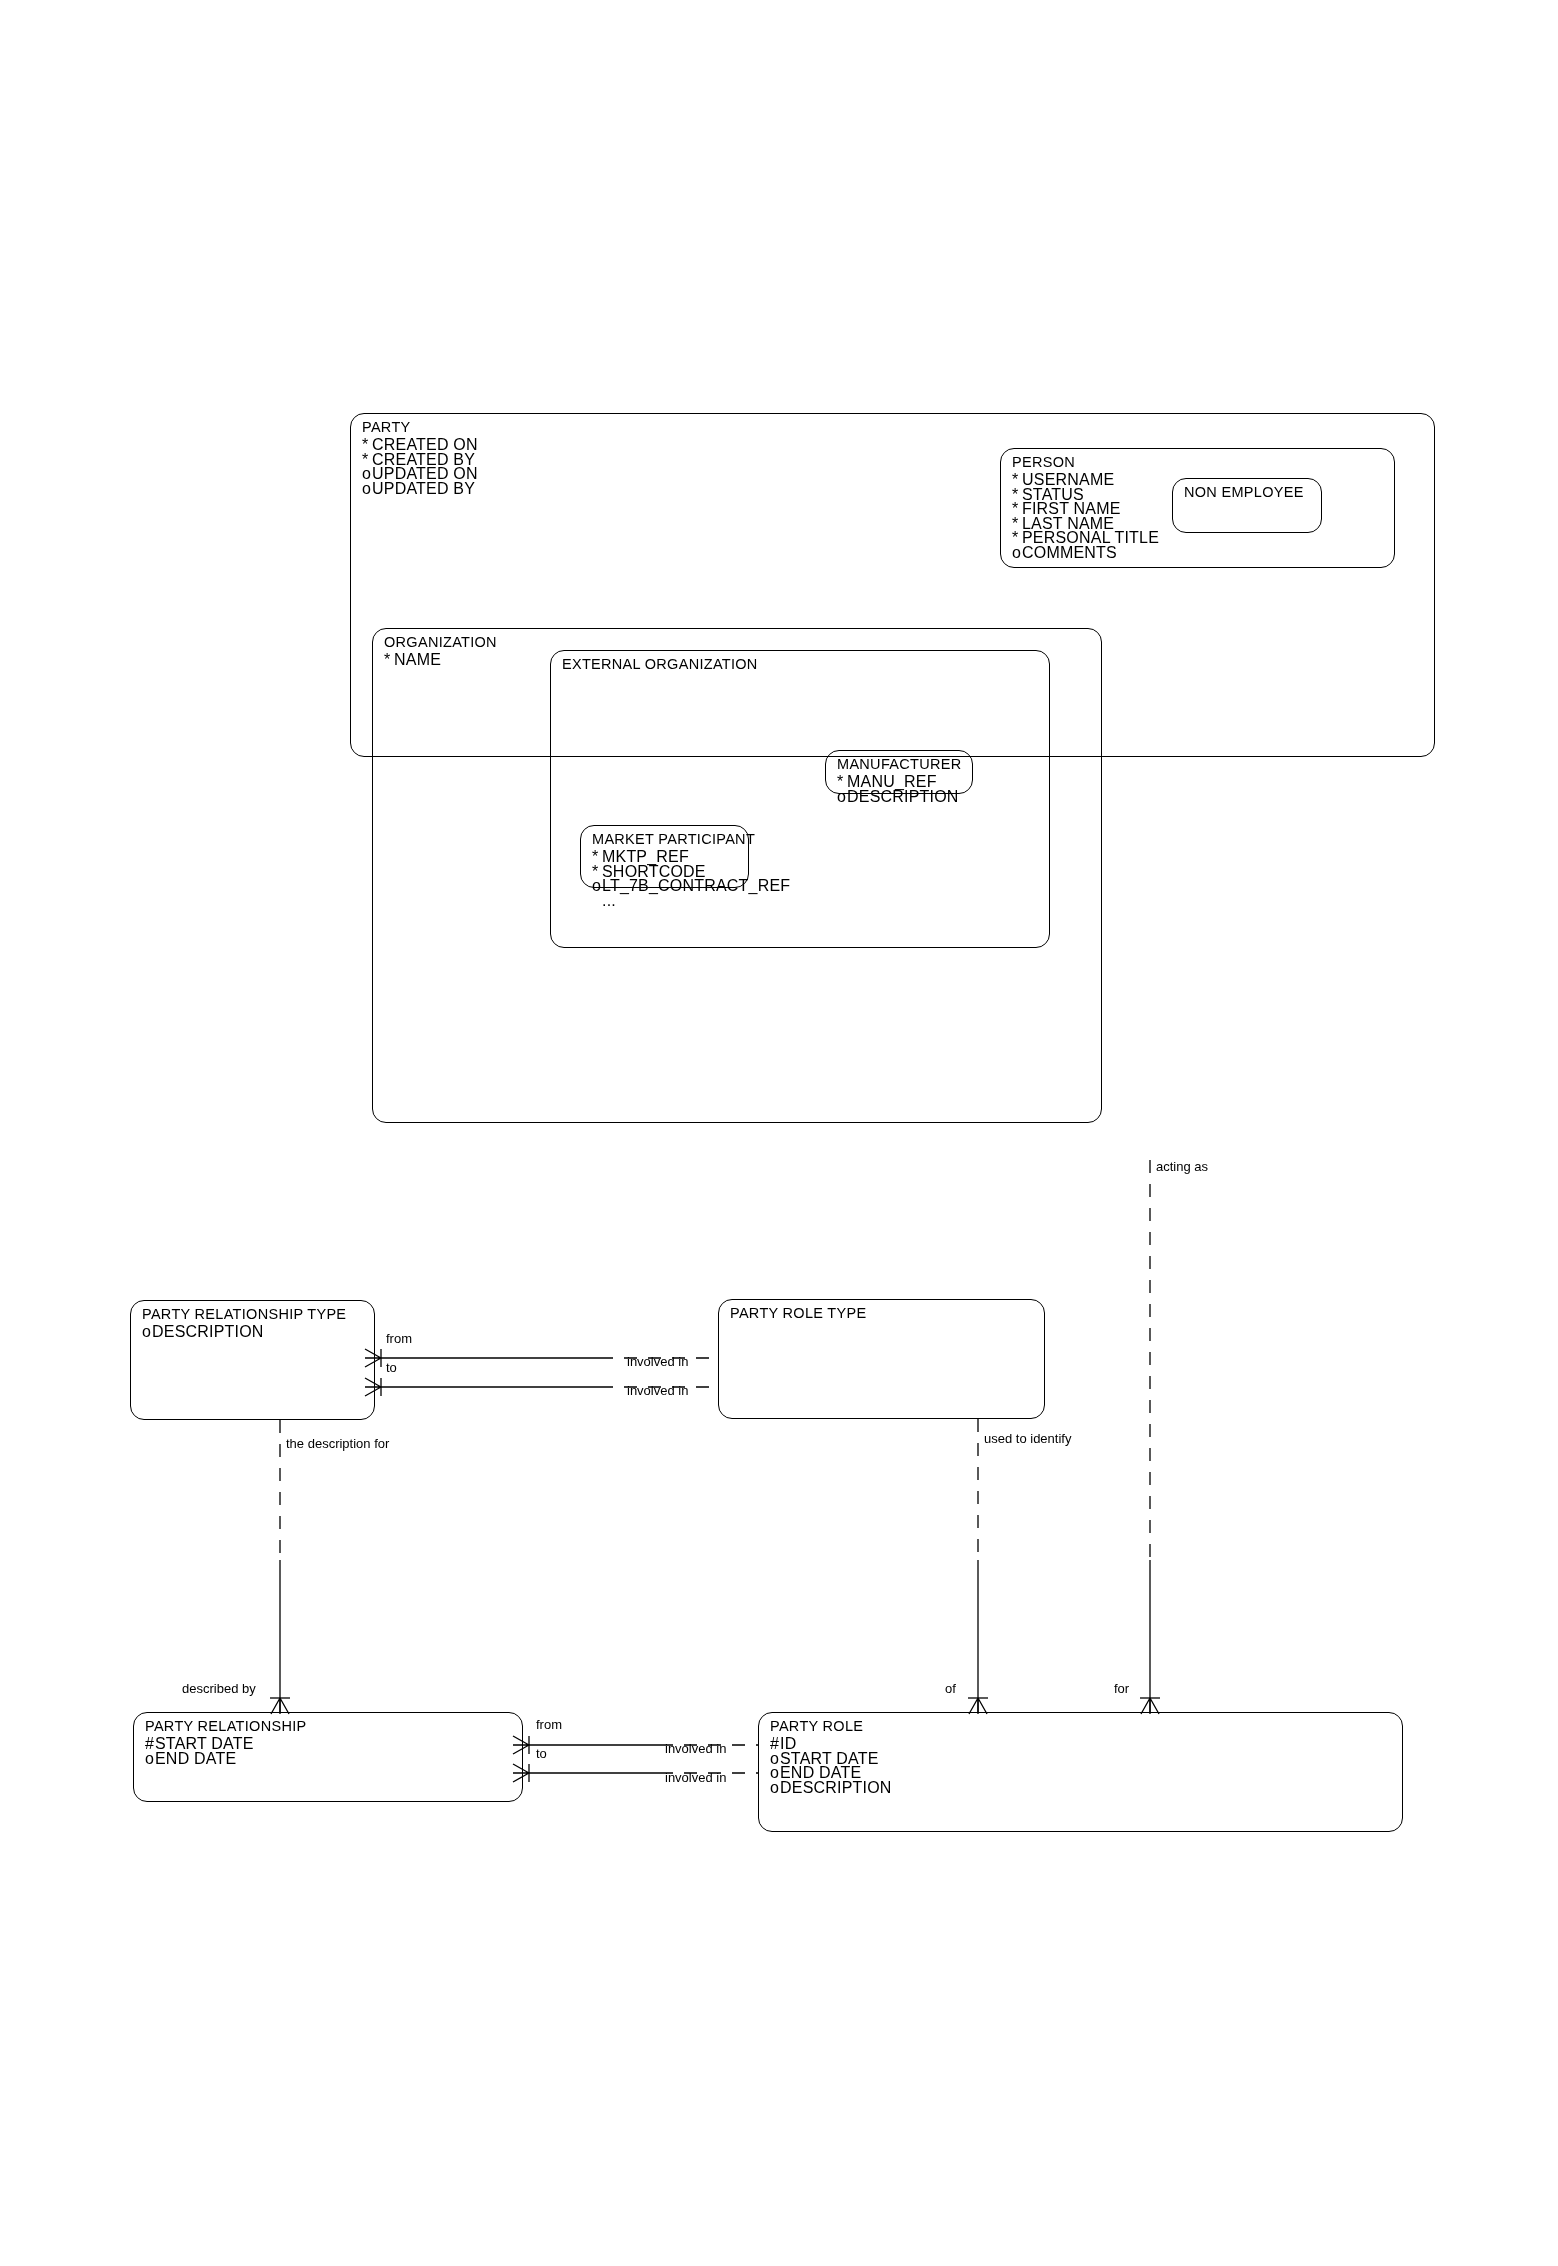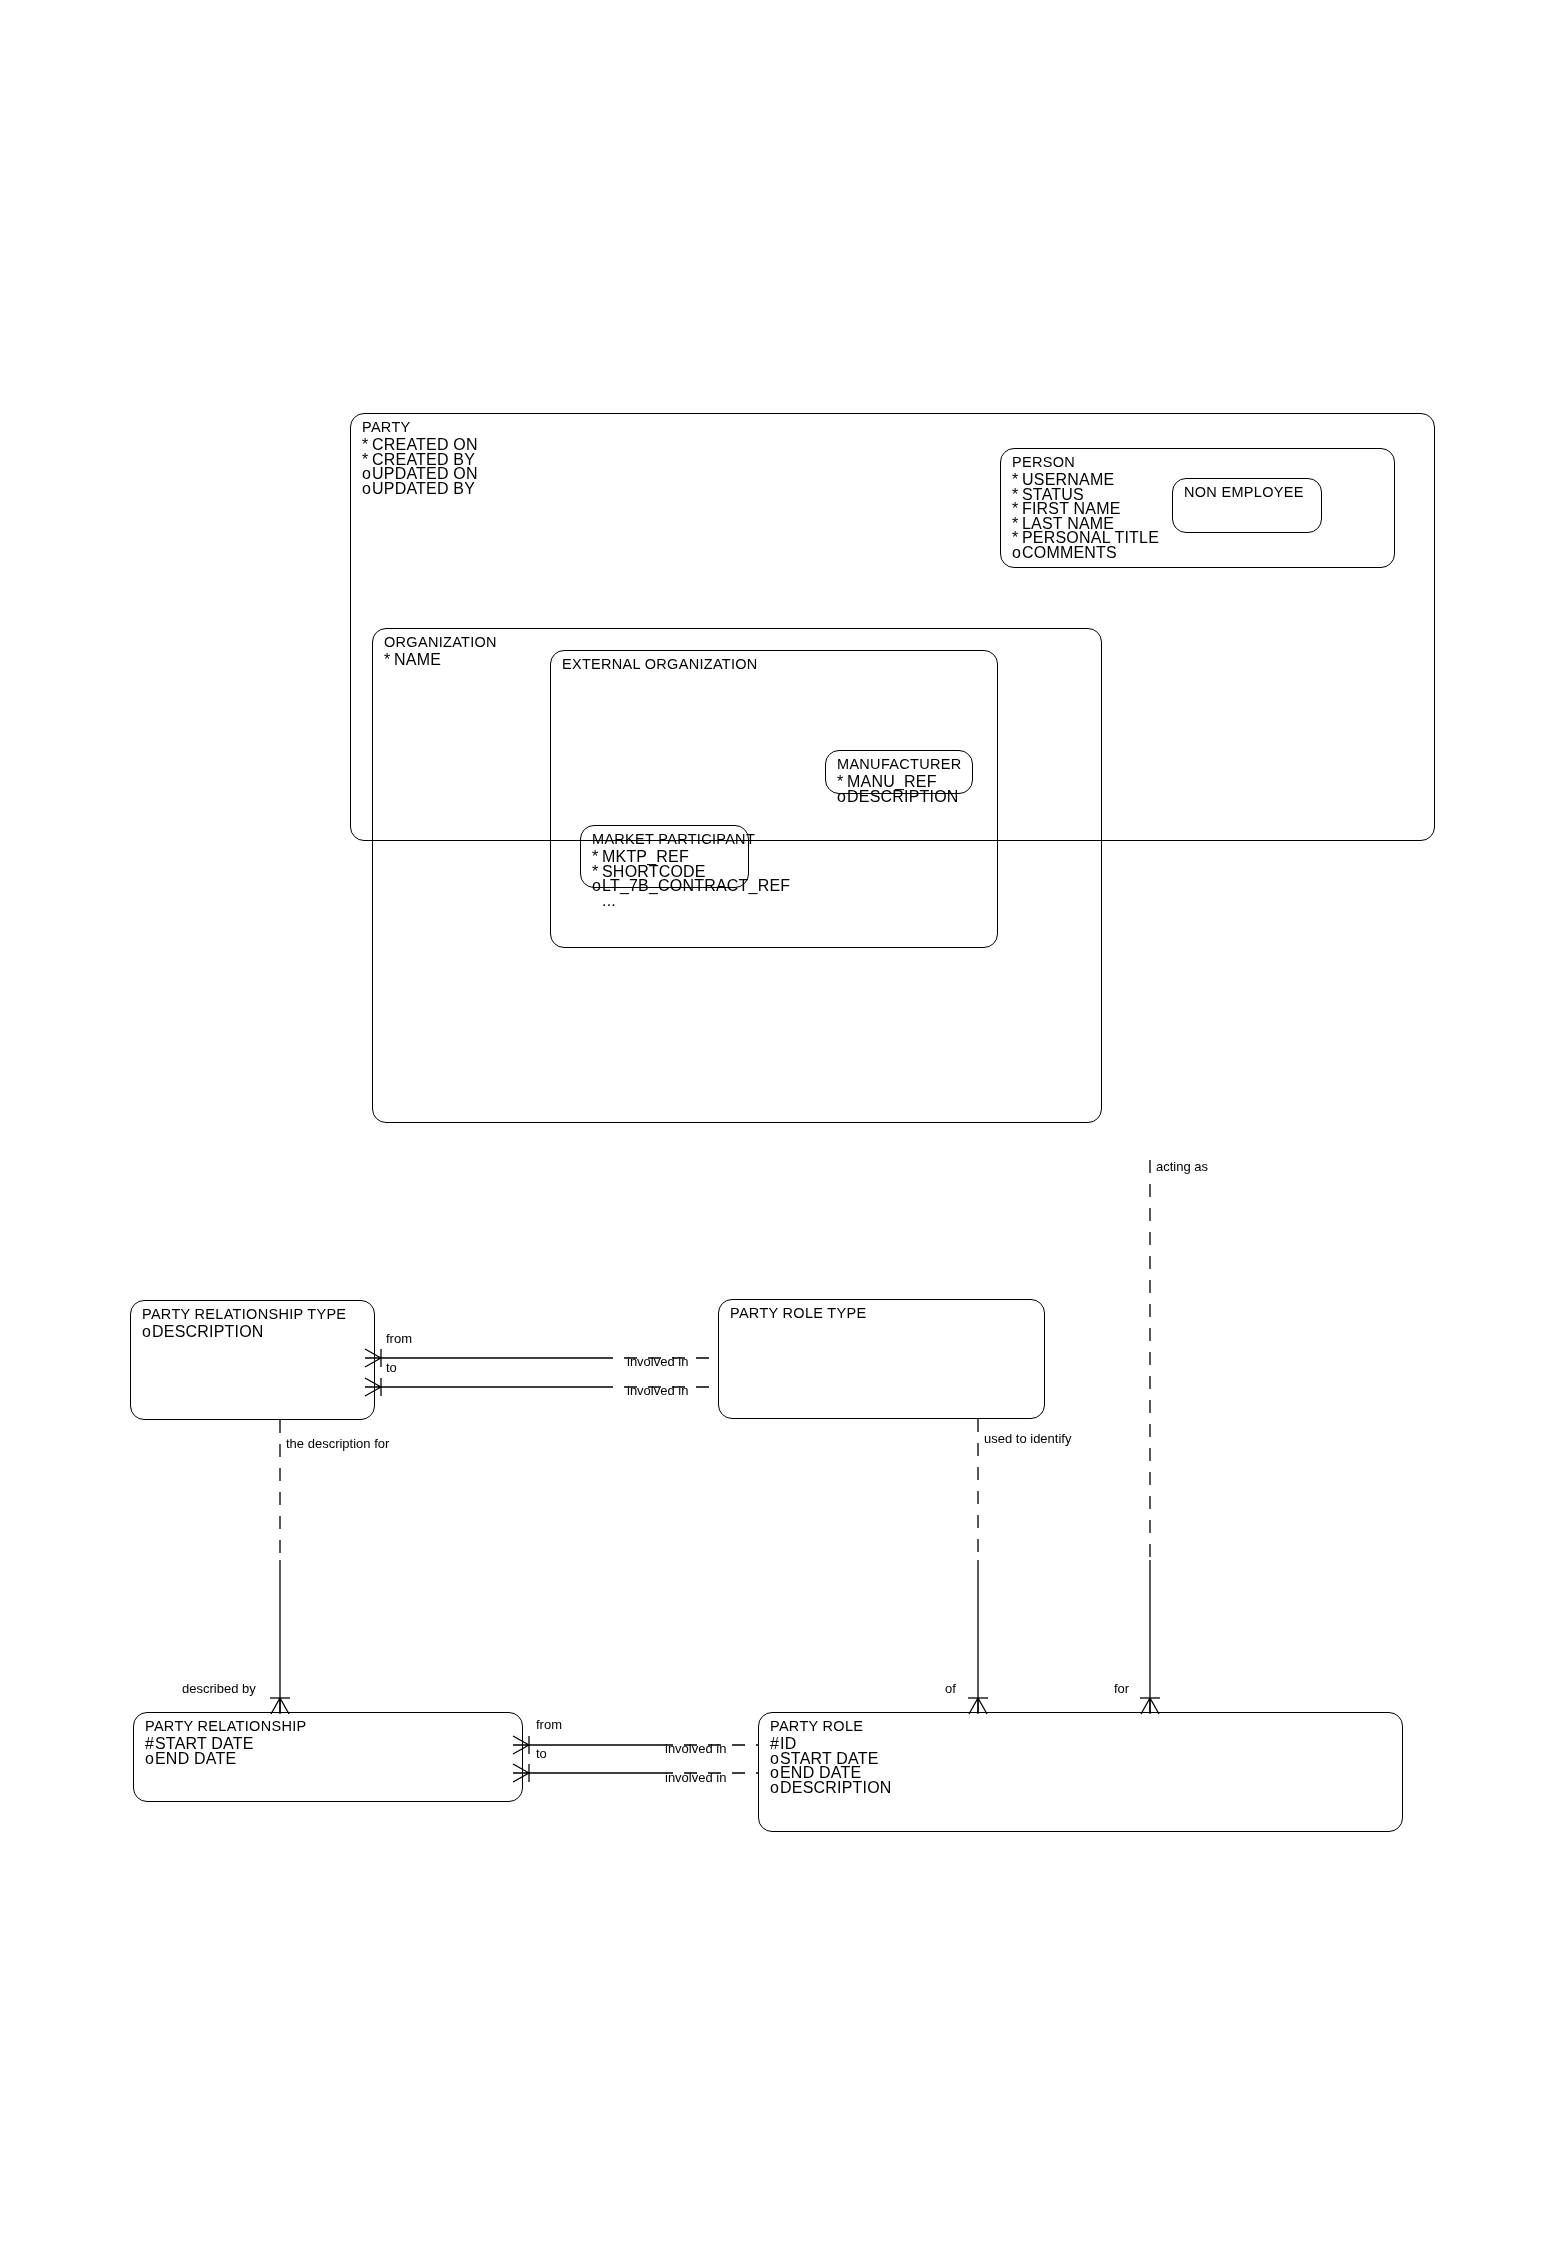--- a/index.html
+++ b/index.html
@@ -69,21 +69,21 @@
   svg.lines line, svg.lines path, svg.lines polyline {
     stroke: #000000;
     fill: none;
   }
 </style>
 </head>
 <body>
 
 <div id="canvas">
 
-  <div class="entity" style="left:350px; top:413px; width:1085px; height:428px;">
+  <div class="entity" style="left:350px; top:413px; width:1085px; height:344px;">
     <div class="ent-title">PARTY</div>
     <ul class="attr-list">
       <li class="attr"><span class="mark">*</span><span>CREATED ON</span></li>
       <li class="attr"><span class="mark">*</span><span>CREATED BY</span></li>
       <li class="attr"><span class="mark">o</span><span>UPDATED ON</span></li>
       <li class="attr"><span class="mark">o</span><span>UPDATED BY</span></li>
     </ul>
   </div>
 
   <div class="entity" style="left:1000px; top:448px; width:395px; height:120px;">
@@ -102,21 +102,21 @@
     <div class="ent-title">NON EMPLOYEE</div>
   </div>
 
   <div class="entity" style="left:372px; top:628px; width:730px; height:495px;">
     <div class="ent-title">ORGANIZATION</div>
     <ul class="attr-list">
       <li class="attr"><span class="mark">*</span><span>NAME</span></li>
     </ul>
   </div>
 
-  <div class="entity" style="left:550px; top:650px; width:448px; height:298px;">
+  <div class="entity" style="left:550px; top:650px; width:500px; height:298px;">
     <div class="ent-title">EXTERNAL ORGANIZATION</div>
   </div>
 
   <div class="entity" style="left:825px; top:750px; width:148px; height:44px;">
     <div class="ent-title">MANUFACTURER</div>
     <ul class="attr-list">
       <li class="attr"><span class="mark">*</span><span>MANU_REF</span></li>
       <li class="attr"><span class="mark">o</span><span>DESCRIPTION</span></li>
     </ul>
   </div>

